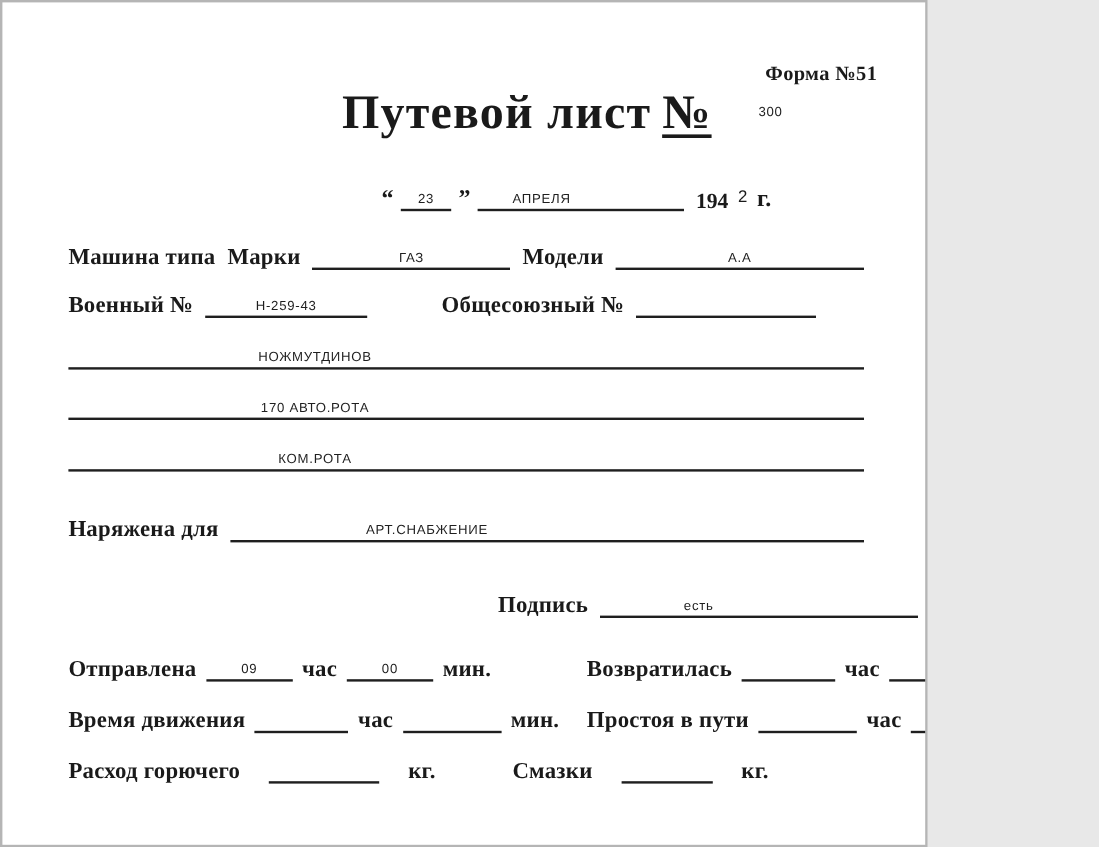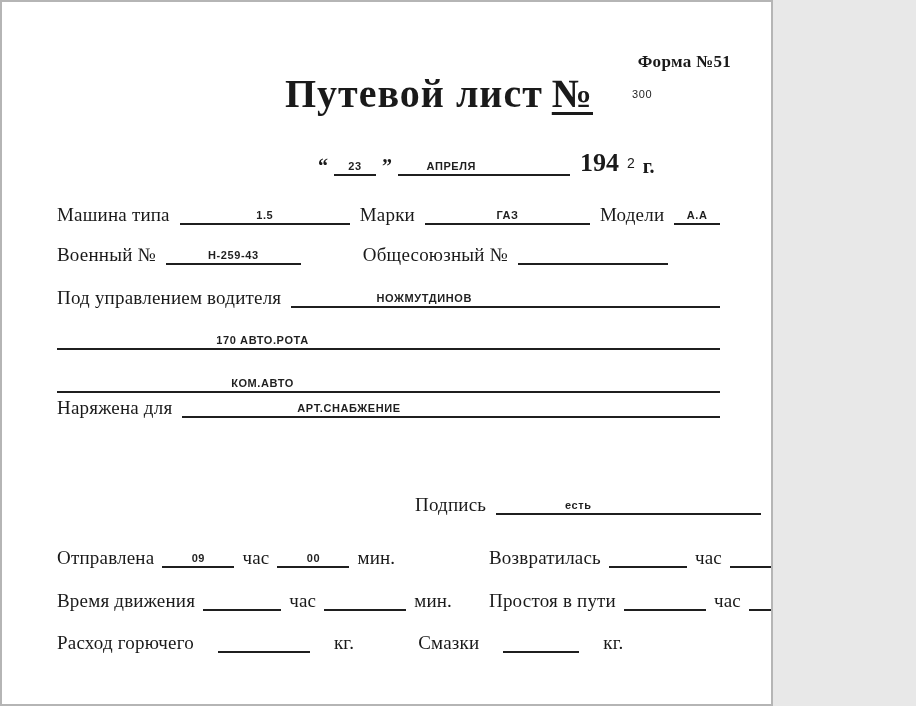--- a/index.html
+++ b/index.html
@@ -21,35 +21,35 @@
   .small-val, .val {
     font-family:"Liberation Sans", sans-serif; font-size:11px; color:#1f1f1f; letter-spacing:0.6px; white-space:nowrap;
   }
   .date-row {
     position:absolute; left:316px; top:142px; height:32px;
     display:flex; align-items:flex-end; gap:6px;
   }
   .quote { font-weight:bold; font-size:20px; line-height:1; }
   .fill {
     display:inline-block; position:relative;
-    border-bottom:2px solid #1f1f1f; height:22px; flex:none;font-weight:bold;
+    border-bottom:2px solid #1f1f1f; height:22px; flex:none;
   }
   .fill .val { position:absolute; bottom:2px; left:50%; transform:translateX(-50%); }
   .fill.long .val { left:31%; }
   .fill.grow { flex:1 1 auto; }
-  .year { font-weight:bold; font-size:26px; line-height:1; margin-left:4px; }
+  .year { font-weight:bold; font-size:18px; line-height:1; margin-left:4px; }
   .year-digit { font-family:"Liberation Sans", sans-serif; font-size:14px; line-height:1; margin:0 2px 6px 2px; }
   .year-g { font-weight:bold; font-size:20px; line-height:1; }
   .row {
     position:absolute; left:55px; right:51px; height:30px;
     display:flex; align-items:flex-end; gap:10px;
   }
-  .lbl { font-weight:normal; font-size:19px; line-height:1.05; white-space:nowrap; letter-spacing:0.2px; }
+  .lbl { font-weight:bold; font-size:19px; line-height:1.05; white-space:nowrap; letter-spacing:0.2px; }
   .spacer { flex:none; }
-  .r1{top:193px;} .r2{top:233px;} .r3{top:276px;} .r4{top:318px;} .r5{top:361px;} .r6{top:386px;}
+  .r1{top:193px;} .r2{top:233px;} .r3{top:276px;} .r4{top:318px;} .r5{top:361px;} .r6{top:420px;}
   .sig-row { position:absolute; left:413px; top:483px; height:30px; display:flex; align-items:flex-end; gap:10px; }
   .bot { position:absolute; left:55px; right:23px; height:30px; display:flex; align-items:flex-end; }
   .bA{top:536px;} .bB{top:579px;} .bC{top:621px;}
   .col-left { width:432px; display:flex; align-items:flex-end; gap:8px; flex:none; }
   .col-right { flex:1; display:flex; align-items:flex-end; gap:8px; }
   .w42{width:42px;} .w72{width:72px;} .w76{width:76px;} .w78{width:78px;} .w80{width:80px;}
   .w82{width:82px;} .w85{width:85px;} .w92{width:92px;} .w135{width:135px;} .w150{width:150px;}
   .w165{width:165px;} .w170{width:170px;} .w172{width:172px;} .w265{width:265px;}
 </style>
 </head>
@@ -73,23 +73,20 @@
     <span class="fill long w172">
         <span class="val">АПРЕЛЯ</span>
       </span>
     <span class="year">194</span>
     <span class="year-digit">2</span>
     <span class="year-g">г.</span>
   </div>
 
   <div class="row r1">
     <span class="lbl">Машина типа</span>
-    <span class="fill w170">
-        <span class="val">1.5</span>
-      </span>
     <span class="lbl">Марки</span>
     <span class="fill w165">
         <span class="val">ГАЗ</span>
       </span>
     <span class="lbl">Модели</span>
     <span class="fill grow">
         <span class="val">А.А</span>
       </span>
   </div>
 
@@ -99,35 +96,34 @@
         <span class="val">Н-259-43</span>
       </span>
     <span class="spacer w42"></span>
     <span class="lbl">Общесоюзный №</span>
     <span class="fill w150">
         <span class="val"></span>
       </span>
   </div>
 
   <div class="row r3">
-    <span class="lbl">Под управлением водителя</span>
     <span class="fill long grow">
         <span class="val">НОЖМУТДИНОВ</span>
       </span>
   </div>
 
   <div class="row r4">
     <span class="fill long grow">
         <span class="val">170 АВТО.РОТА</span>
       </span>
   </div>
 
   <div class="row r5">
     <span class="fill long grow">
-        <span class="val">КОМ.АВТО</span>
+        <span class="val">КОМ.РОТА</span>
       </span>
   </div>
 
   <div class="row r6">
     <span class="lbl">Наряжена для</span>
     <span class="fill long grow">
         <span class="val">АРТ.СНАБЖЕНИЕ</span>
       </span>
   </div>
 

